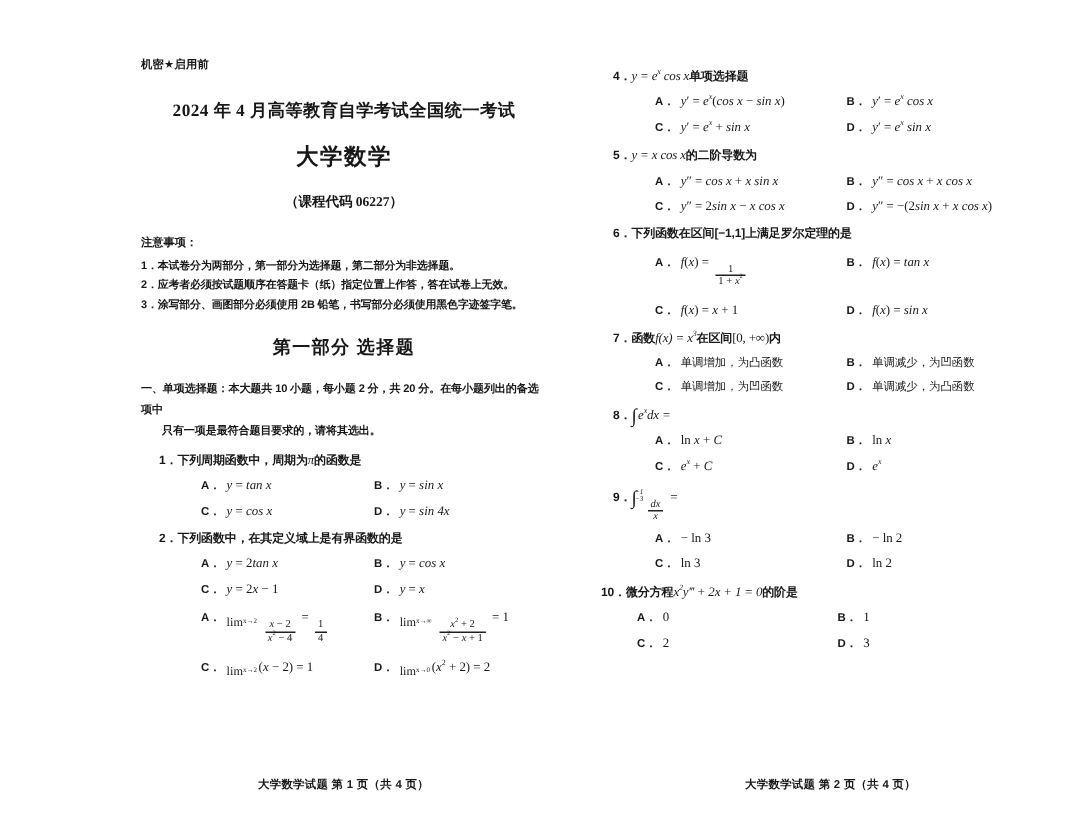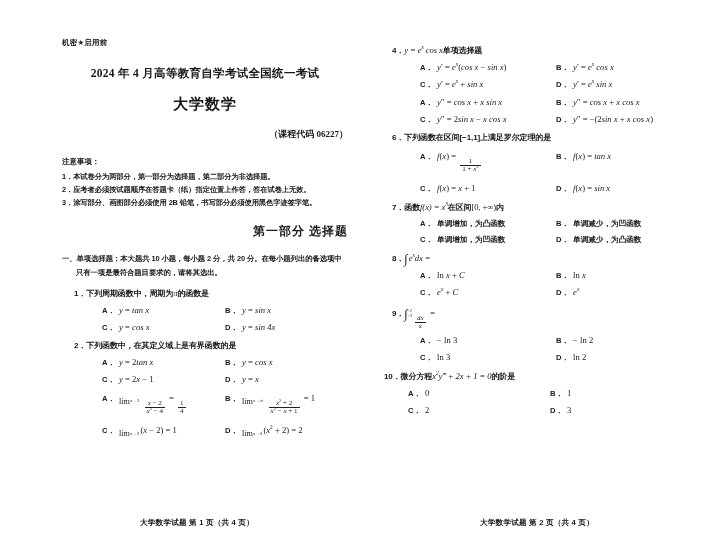--- a/index.html
+++ b/index.html
@@ -8,20 +8,21 @@
     background:#ffffff;
     font-family:"Liberation Serif","DejaVu Serif",serif;
     color:#1a1a1a;
     overflow:hidden;
     position:relative;
   }
   .scan{
     position:absolute;inset:0;
     display:flex;
     filter:contrast(1.02);
+    padding-left:32px;
   }
   .page{
     position:relative;
     height:550px;
     box-sizing:border-box;
   }
   .page-left{width:372px;padding:30px 24px 0 62px;}
   .page-right{width:346px;padding:30px 26px 0 8px;}
 
   
@@ -40,21 +41,21 @@
     letter-spacing:.3px;
   }
   .subject{
     text-align:center;
     font-weight:bold;
     font-size:15px;
     margin:14px 0 0 0;
     letter-spacing:1px;
   }
   .course-code{
-    text-align:right;
+    text-align:center;
     font-weight:bold;
     font-size:9px;
     margin:14px 0 0 0;
   }
 
   
   .notice-title{
     font-family:"Liberation Sans","DejaVu Sans",sans-serif;
     font-weight:bold;font-size:7.5px;
     margin:16px 0 4px 0;
@@ -62,21 +63,21 @@
   .notice-item{
     font-family:"Liberation Sans","DejaVu Sans",sans-serif;
     font-weight:bold;
     font-size:7.3px;
     line-height:1.75;
     letter-spacing:-.1px;
     white-space:nowrap;
   }
 
   .part-title{
-    text-align:right;
+    text-align:center;
     font-weight:bold;
     font-size:12px;
     margin:14px 0 12px 0;
     letter-spacing:1px;
   }
 
   .section-instr{
     font-family:"Liberation Sans","DejaVu Sans",sans-serif;
     font-weight:bold;
     font-size:7.4px;
@@ -107,21 +108,21 @@
     align-items:baseline;
     gap:4px;
     font-size:8.2px;
     white-space:nowrap;
   }
   .opt-label{
     font-family:"Liberation Sans","DejaVu Sans",sans-serif;
     font-weight:bold;font-size:7.6px;
   }
   .opt-text{font-family:"Liberation Serif","DejaVu Serif",serif;font-size:8.6px;}
-  .cn{font-family:"Liberation Sans","DejaVu Sans",sans-serif;font-weight:bold;font-size:7.6px;font-style:normal;text-align:right;}
+  .cn{font-family:"Liberation Sans","DejaVu Sans",sans-serif;font-weight:normal;font-size:7.6px;font-style:normal;text-align:right;}
 
   
   .ind1{padding-left:12px;}
   .ind-opts{padding-left:28px;}
 
   i.v{font-style:italic;}
   sup{font-size:.62em;vertical-align:super;line-height:0;}
 
   
   .frac{
@@ -321,20 +322,23 @@
             <span class="opt-text"><i class="v">y</i>′ = <i class="v">e</i><sup><i class="v">x</i></sup> + <i class="v">sin x</i></span>
           </div>
         <div class="opt">
             <span class="opt-label">D．</span>
             <span class="opt-text"><i class="v">y</i>′ = <i class="v">e</i><sup><i class="v">x</i></sup> <i class="v">sin x</i></span>
           </div>
       </div>
     </div>
 
     <div class="q ind1">
+      <div class="q-stem">
+        <span>5．</span><span class="math"><i class="v">y</i> = <i class="v">x</i> <i class="v">cos x</i></span><span>的二阶导数为</span>
+      </div>
       <div class="opts ind-opts">
         <div class="opt">
             <span class="opt-label">A．</span>
             <span class="opt-text"><i class="v">y</i>″ = <i class="v">cos x</i> + <i class="v">x sin x</i></span>
           </div>
         <div class="opt">
             <span class="opt-label">B．</span>
             <span class="opt-text"><i class="v">y</i>″ = <i class="v">cos x</i> + <i class="v">x cos x</i></span>
           </div>
         <div class="opt">

